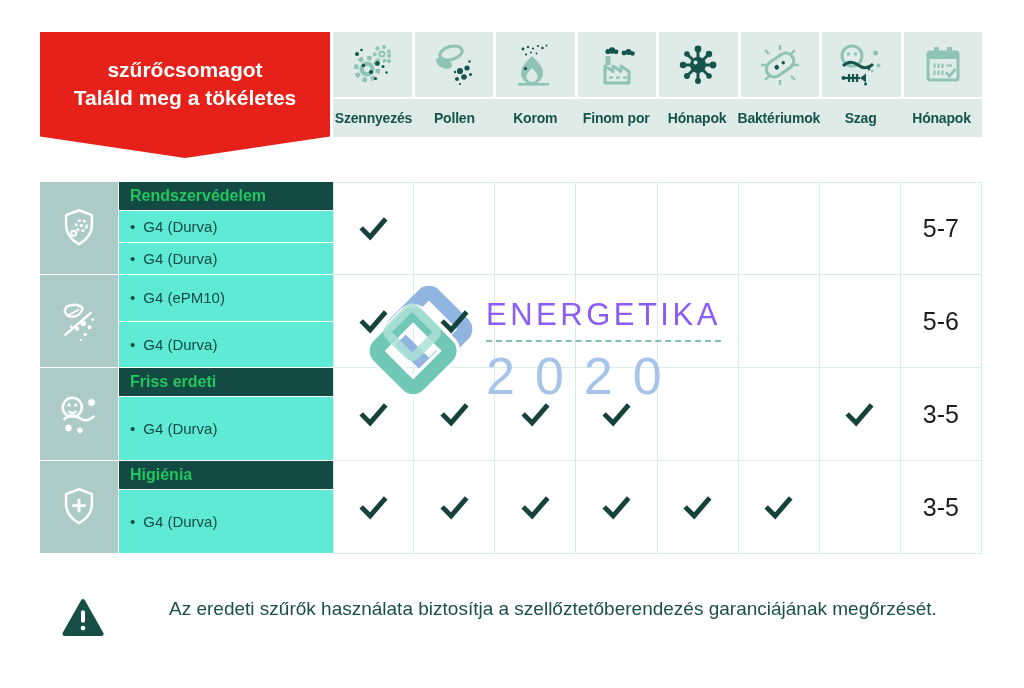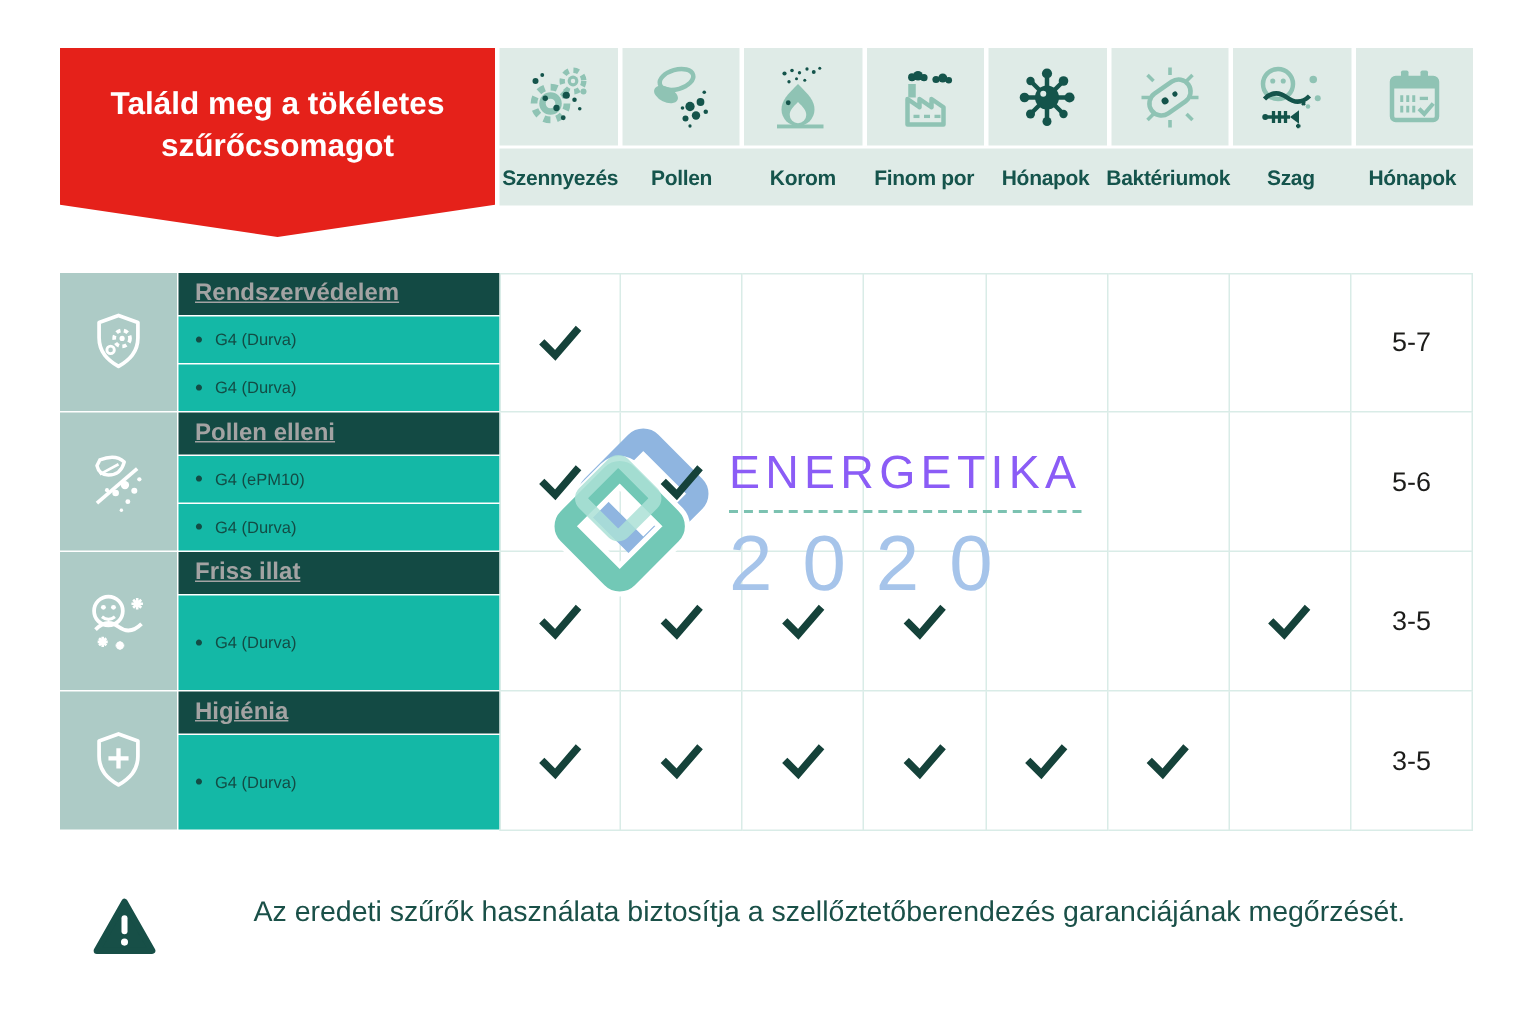--- a/index.html
+++ b/index.html
@@ -20,53 +20,53 @@
   .label-row{margin-top:2px;background:#dfebe7;height:38px;display:flex;align-items:center;}
   .col-label{flex:1;text-align:center;font-size:14px;font-weight:700;color:#15544c;letter-spacing:-0.2px;white-space:nowrap;}
 
   
   .table{position:absolute;left:40px;top:182px;width:942px;height:372px;}
   .icon-col{position:absolute;left:0;top:0;width:78px;display:flex;flex-direction:column;gap:1px;}
   .pkg-icon{height:92px;background:#adcbc6;display:flex;align-items:center;justify-content:center;}
   .pkg-icon svg{width:46px;height:46px;}
   .label-col{position:absolute;left:79px;top:0;width:214px;display:flex;flex-direction:column;gap:1px;}
   .pkg-block{display:flex;flex-direction:column;gap:1px;height:92px;}
-  .pkg-title{height:28px;background:#134a44;color:#a3a3a3;font-weight:700;font-size:16px;line-height:28px;padding-left:11px;text-decoration:underline;}
-  .pkg-item{flex:1;background:#14b8a6;color:#134c45;font-size:11px;display:flex;align-items:center;padding-left:11px;}
+  .pkg-title{height:28px;background:#134a44;color:#22c55e;font-weight:700;font-size:16px;line-height:28px;padding-left:11px;}
+  .pkg-item{flex:1;background:#5eead4;color:#134c45;font-size:15px;display:flex;align-items:center;padding-left:11px;}
   .pkg-item::before{content:"•";margin-right:8px;font-size:15px;}
   .grid{position:absolute;left:293px;top:0;width:649px;height:372px;display:grid;
         grid-template-columns:repeat(8,1fr);grid-auto-rows:93px;}
   .gcell{border-right:1px solid #d9ece7;border-bottom:1px solid #d9ece7;display:flex;align-items:center;justify-content:center;}
   .gcell.c0{border-left:1px solid #d9ece7;}
   .grid .gcell:nth-child(-n+8){border-top:1px solid #d9ece7;}
   .check-wrap{position:relative;z-index:30;width:29px;height:29px;}
   .check-wrap svg{width:29px;height:29px;display:block;}
-  .months{font-size:18px;color:#1c1c1a;}
+  .months{font-size:25px;color:#1c1c1a;}
 
   
   .watermark{position:absolute;left:362px;top:281px;display:flex;z-index:20;pointer-events:none;}
   .wm-logo{width:118px;height:120px;flex:none;}
   .wm-text{margin-left:6px;padding-top:16px;}
   .wm-name{font-size:31px;letter-spacing:3.5px;color:#8b5cf6;padding-bottom:7px;
            border-bottom:2px dashed #7cc2b1;white-space:nowrap;font-weight:400;}
   .wm-year{font-size:52px;color:#a6c4ea;letter-spacing:20px;margin-top:4px;white-space:nowrap;font-weight:400;}
 
   
   .warning{position:absolute;left:62px;top:594px;display:flex;align-items:flex-start;gap:48px;}
   .warn-icon{width:42px;height:40px;margin-right:17px;margin-top:4px;flex:none;}
   .warn-text{font-size:19px;color:#1a5048;line-height:29px;white-space:nowrap;}
 </style>
 </head>
 <body>
 
 <div id="canvas">
 
   <div class="banner">
+    <div>szűrőcsomagot</div>
     <div>Találd meg a tökéletes</div>
-    <div>szűrőcsomagot</div>
   </div>
 
   <div class="header">
     <div class="icon-row">
         <div class="icon-cell">
           <svg viewBox="0 0 48 48" xmlns="http://www.w3.org/2000/svg">
   <circle cx="19" cy="28" r="11" fill="none" stroke="#8fc3b4" stroke-width="4.5" stroke-dasharray="4.5 4.1"></circle>
   <circle cx="19" cy="28" r="7.5" fill="#8fc3b4"></circle>
             <circle cx="19" cy="28" r="3.2" fill="#dfebe7"></circle>
   <circle cx="15.5" cy="24.5" r="1.8" fill="#14544b"></circle>
@@ -292,26 +292,25 @@
 </svg>
         </div>
       </div>
     <div class="label-col">
         <div class="pkg-block">
           <div class="pkg-title">Rendszervédelem</div>
           <div class="pkg-item">G4 (Durva)</div>
           <div class="pkg-item">G4 (Durva)</div>
         </div>
         <div class="pkg-block">
-          <div class="pkg-title">Pollen elleni</div>
           <div class="pkg-item">G4 (ePM10)</div>
           <div class="pkg-item">G4 (Durva)</div>
         </div>
         <div class="pkg-block">
-          <div class="pkg-title">Friss illat</div>
+          <div class="pkg-title">Friss erdeti</div>
           <div class="pkg-item">G4 (Durva)</div>
         </div>
         <div class="pkg-block">
           <div class="pkg-title">Higiénia</div>
           <div class="pkg-item">G4 (Durva)</div>
         </div>
       </div>
     <div class="grid">
         <div class="gcell c0">
           <div class="check-wrap">

